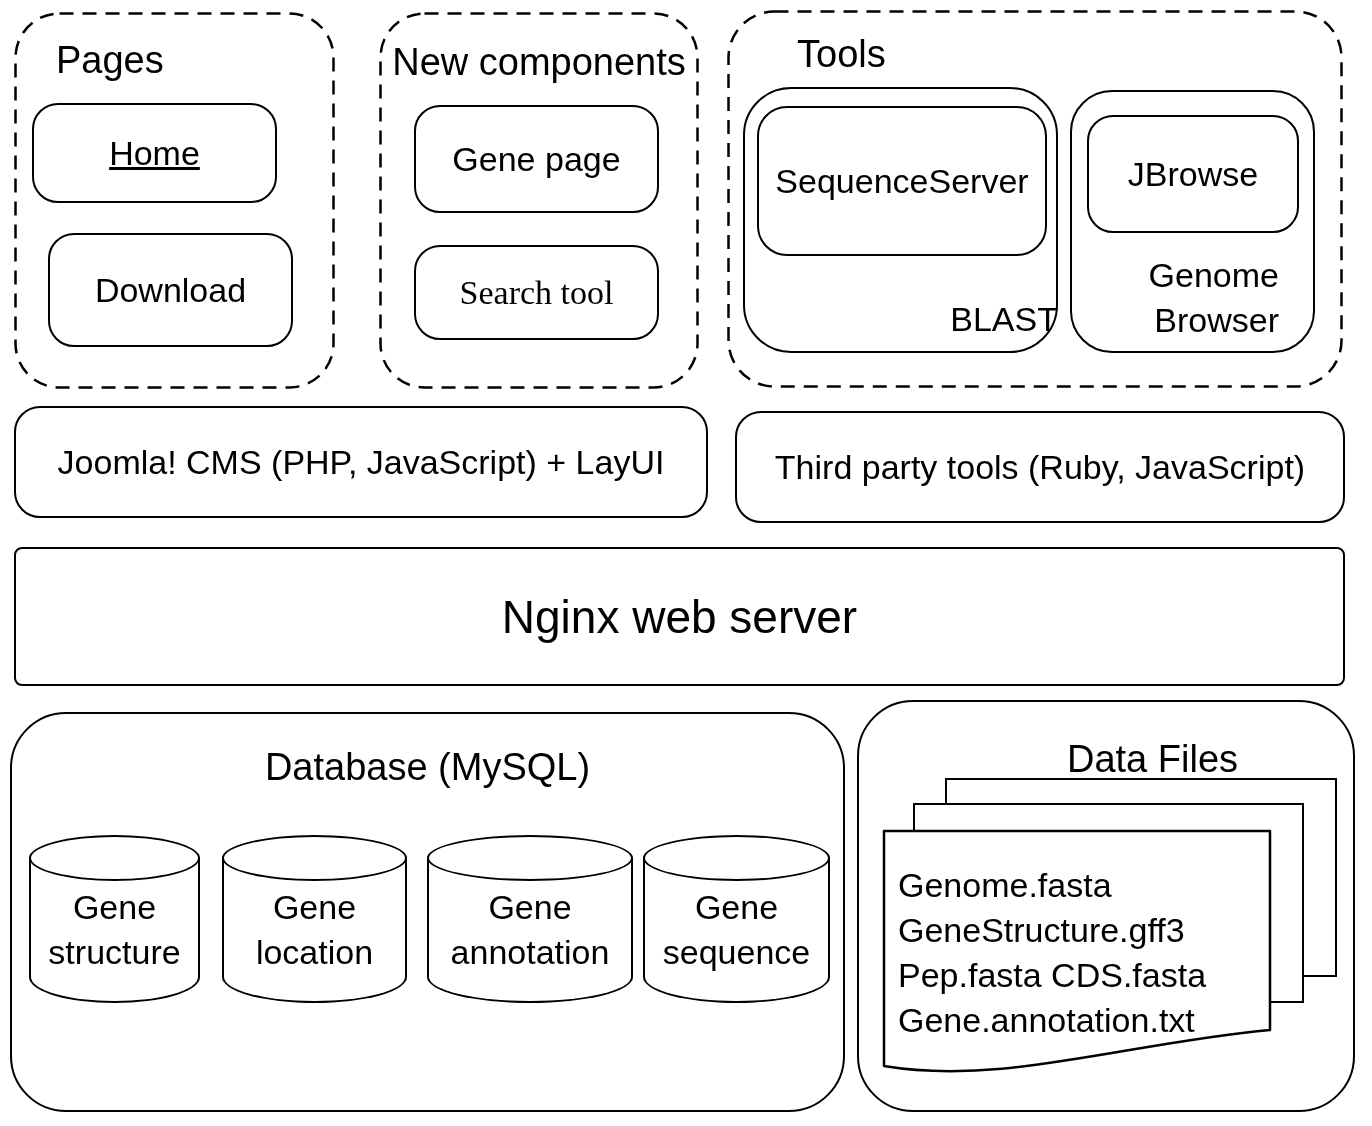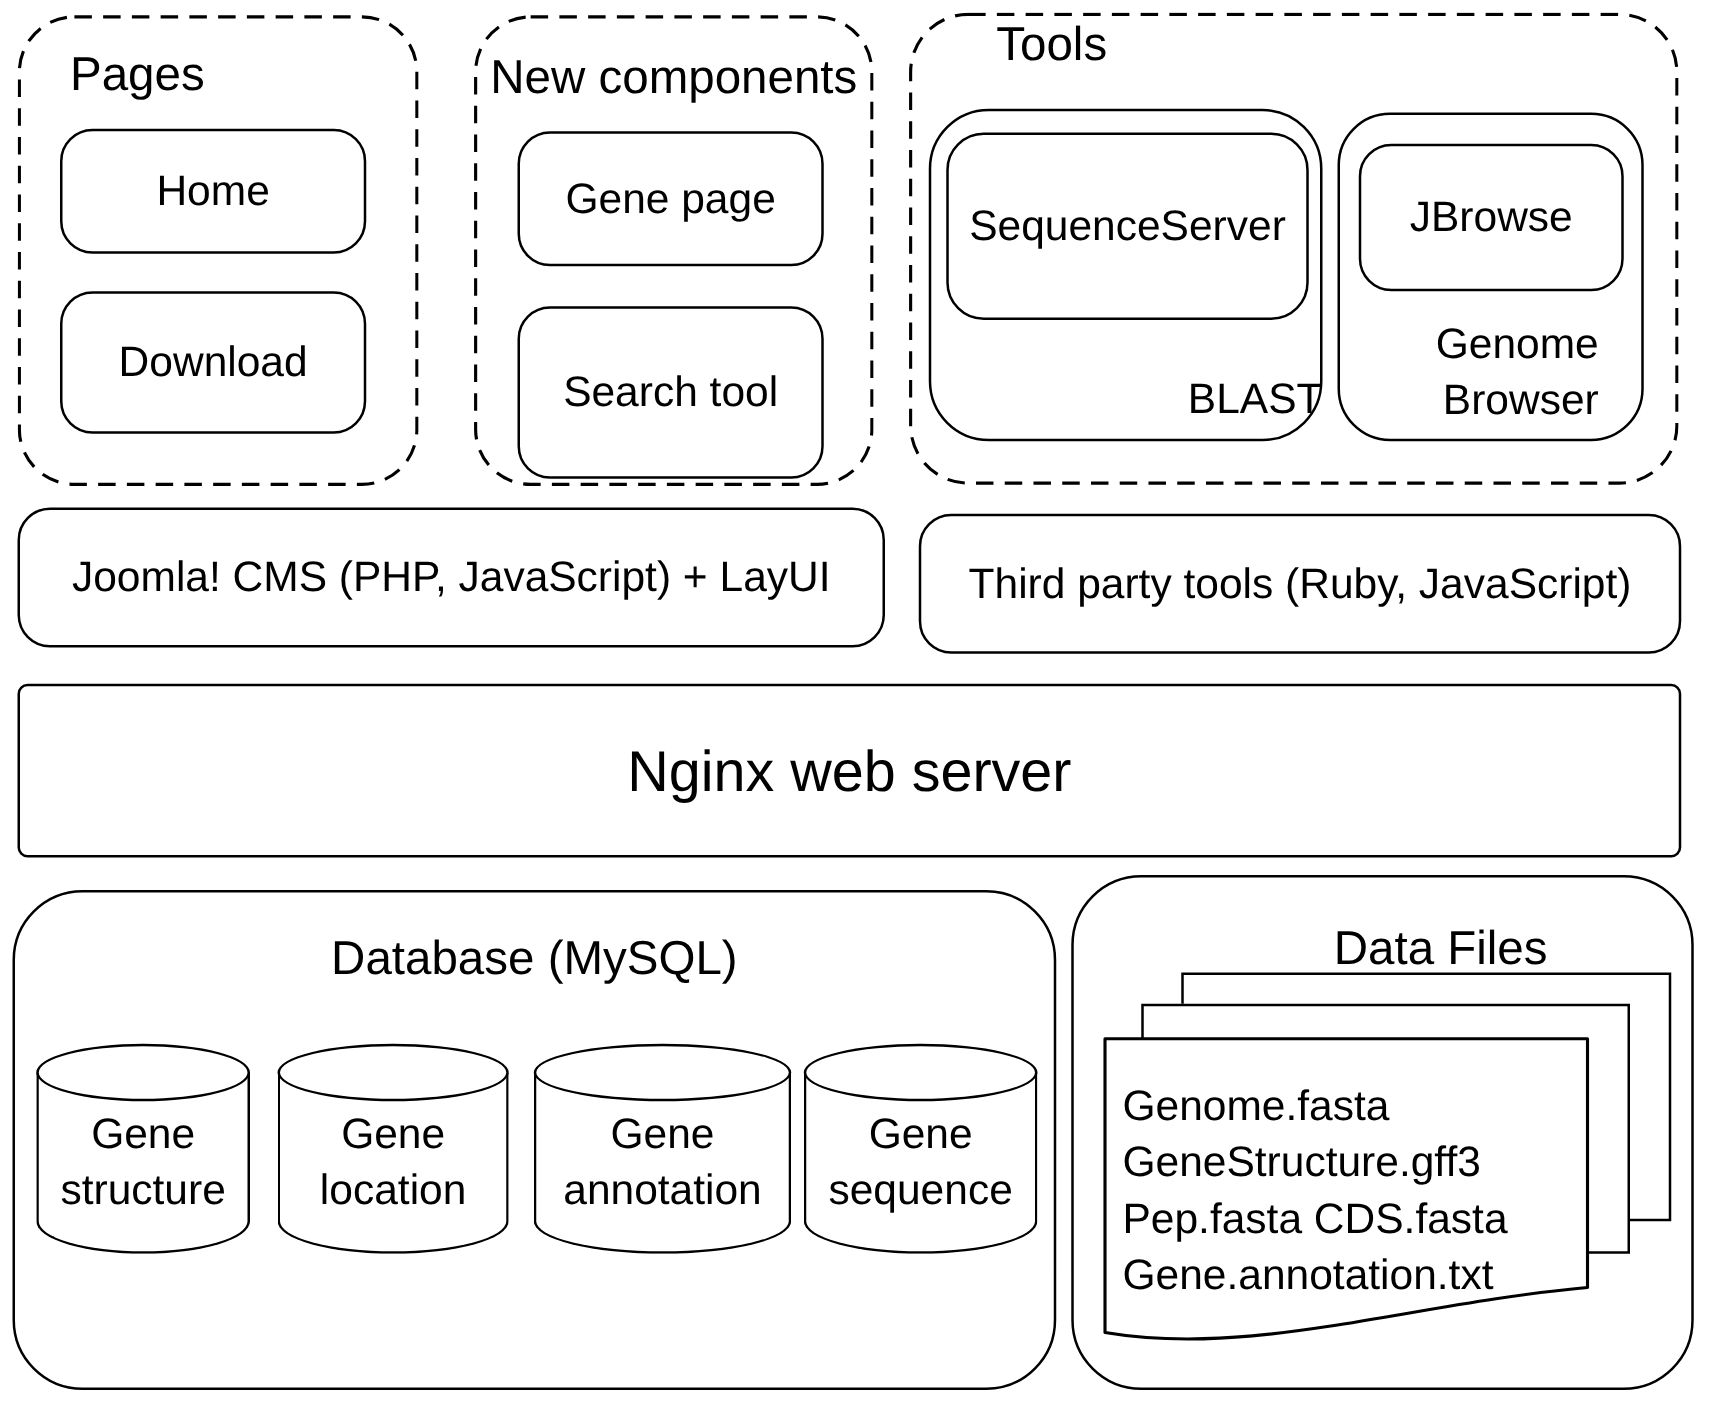--- a/index.html
+++ b/index.html
@@ -44,37 +44,37 @@
 <body>
 
 <div class="canvas">
 
   <div class="abs" style="left:14px; top:12px; width:321px; height:377px;">
     <svg class="outline-svg" width="321" height="377">
       <rect x="1.5" y="1.5" width="318" height="374" rx="44" fill="none" stroke="#000" stroke-width="2.5" stroke-dasharray="14 9"></rect>
     </svg>
     <div class="group-title" style="left:42px; top:28px;">Pages</div>
   </div>
-  <div class="node" style="left:48px; top:103px; width:245px; height:100px;">Home</div>
+  <div class="node" style="left:32px; top:103px; width:245px; height:100px;text-decoration:underline;">Home</div>
   <div class="node" style="left:48px; top:233px; width:245px; height:114px;">Download</div>
 
   <div class="abs" style="left:379px; top:12px; width:320px; height:377px;">
     <svg class="outline-svg" width="320" height="377">
       <rect x="1.5" y="1.5" width="317" height="374" rx="44" fill="none" stroke="#000" stroke-width="2.5" stroke-dasharray="14 9"></rect>
     </svg>
     <div class="group-title" style="left:0; width:320px; text-align:center; top:30px;">New components</div>
   </div>
   <div class="node" style="left:414px; top:105px; width:245px; height:108px;">Gene page</div>
-  <div class="node" style="left:414px; top:245px; width:245px; height:138px;">Search tool</div>
+  <div class="node" style="left:414px; top:245px; width:245px; height:95px;font-family:Liberation Serif, serif;">Search tool</div>
 
   <div class="abs" style="left:727px; top:10px; width:616px; height:378px;">
     <svg class="outline-svg" width="616" height="378">
       <rect x="1.5" y="1.5" width="613" height="375" rx="46" fill="none" stroke="#000" stroke-width="2.5" stroke-dasharray="14 9"></rect>
     </svg>
-    <div class="group-title" style="left:70px; top:6px;text-align:right;">Tools</div>
+    <div class="group-title" style="left:70px; top:24px;text-align:right;">Tools</div>
   </div>
 
   <div class="container-node" style="left:743px; top:87px; width:315px; height:266px; border-radius:48px;"></div>
   <div class="node" style="left:757px; top:106px; width:290px; height:150px; border-radius:30px;">SequenceServer</div>
   <div class="center-label" style="left:743px; top:297px; width:315px;">BLAST</div>
 
   <div class="container-node" style="left:1070px; top:90px; width:245px; height:263px; border-radius:42px;"></div>
   <div class="node" style="left:1087px; top:115px; width:212px; height:118px; border-radius:26px;">JBrowse</div>
   <div class="center-label" style="left:1107px; top:253px; width:172px;">Genome Browser</div>
 

